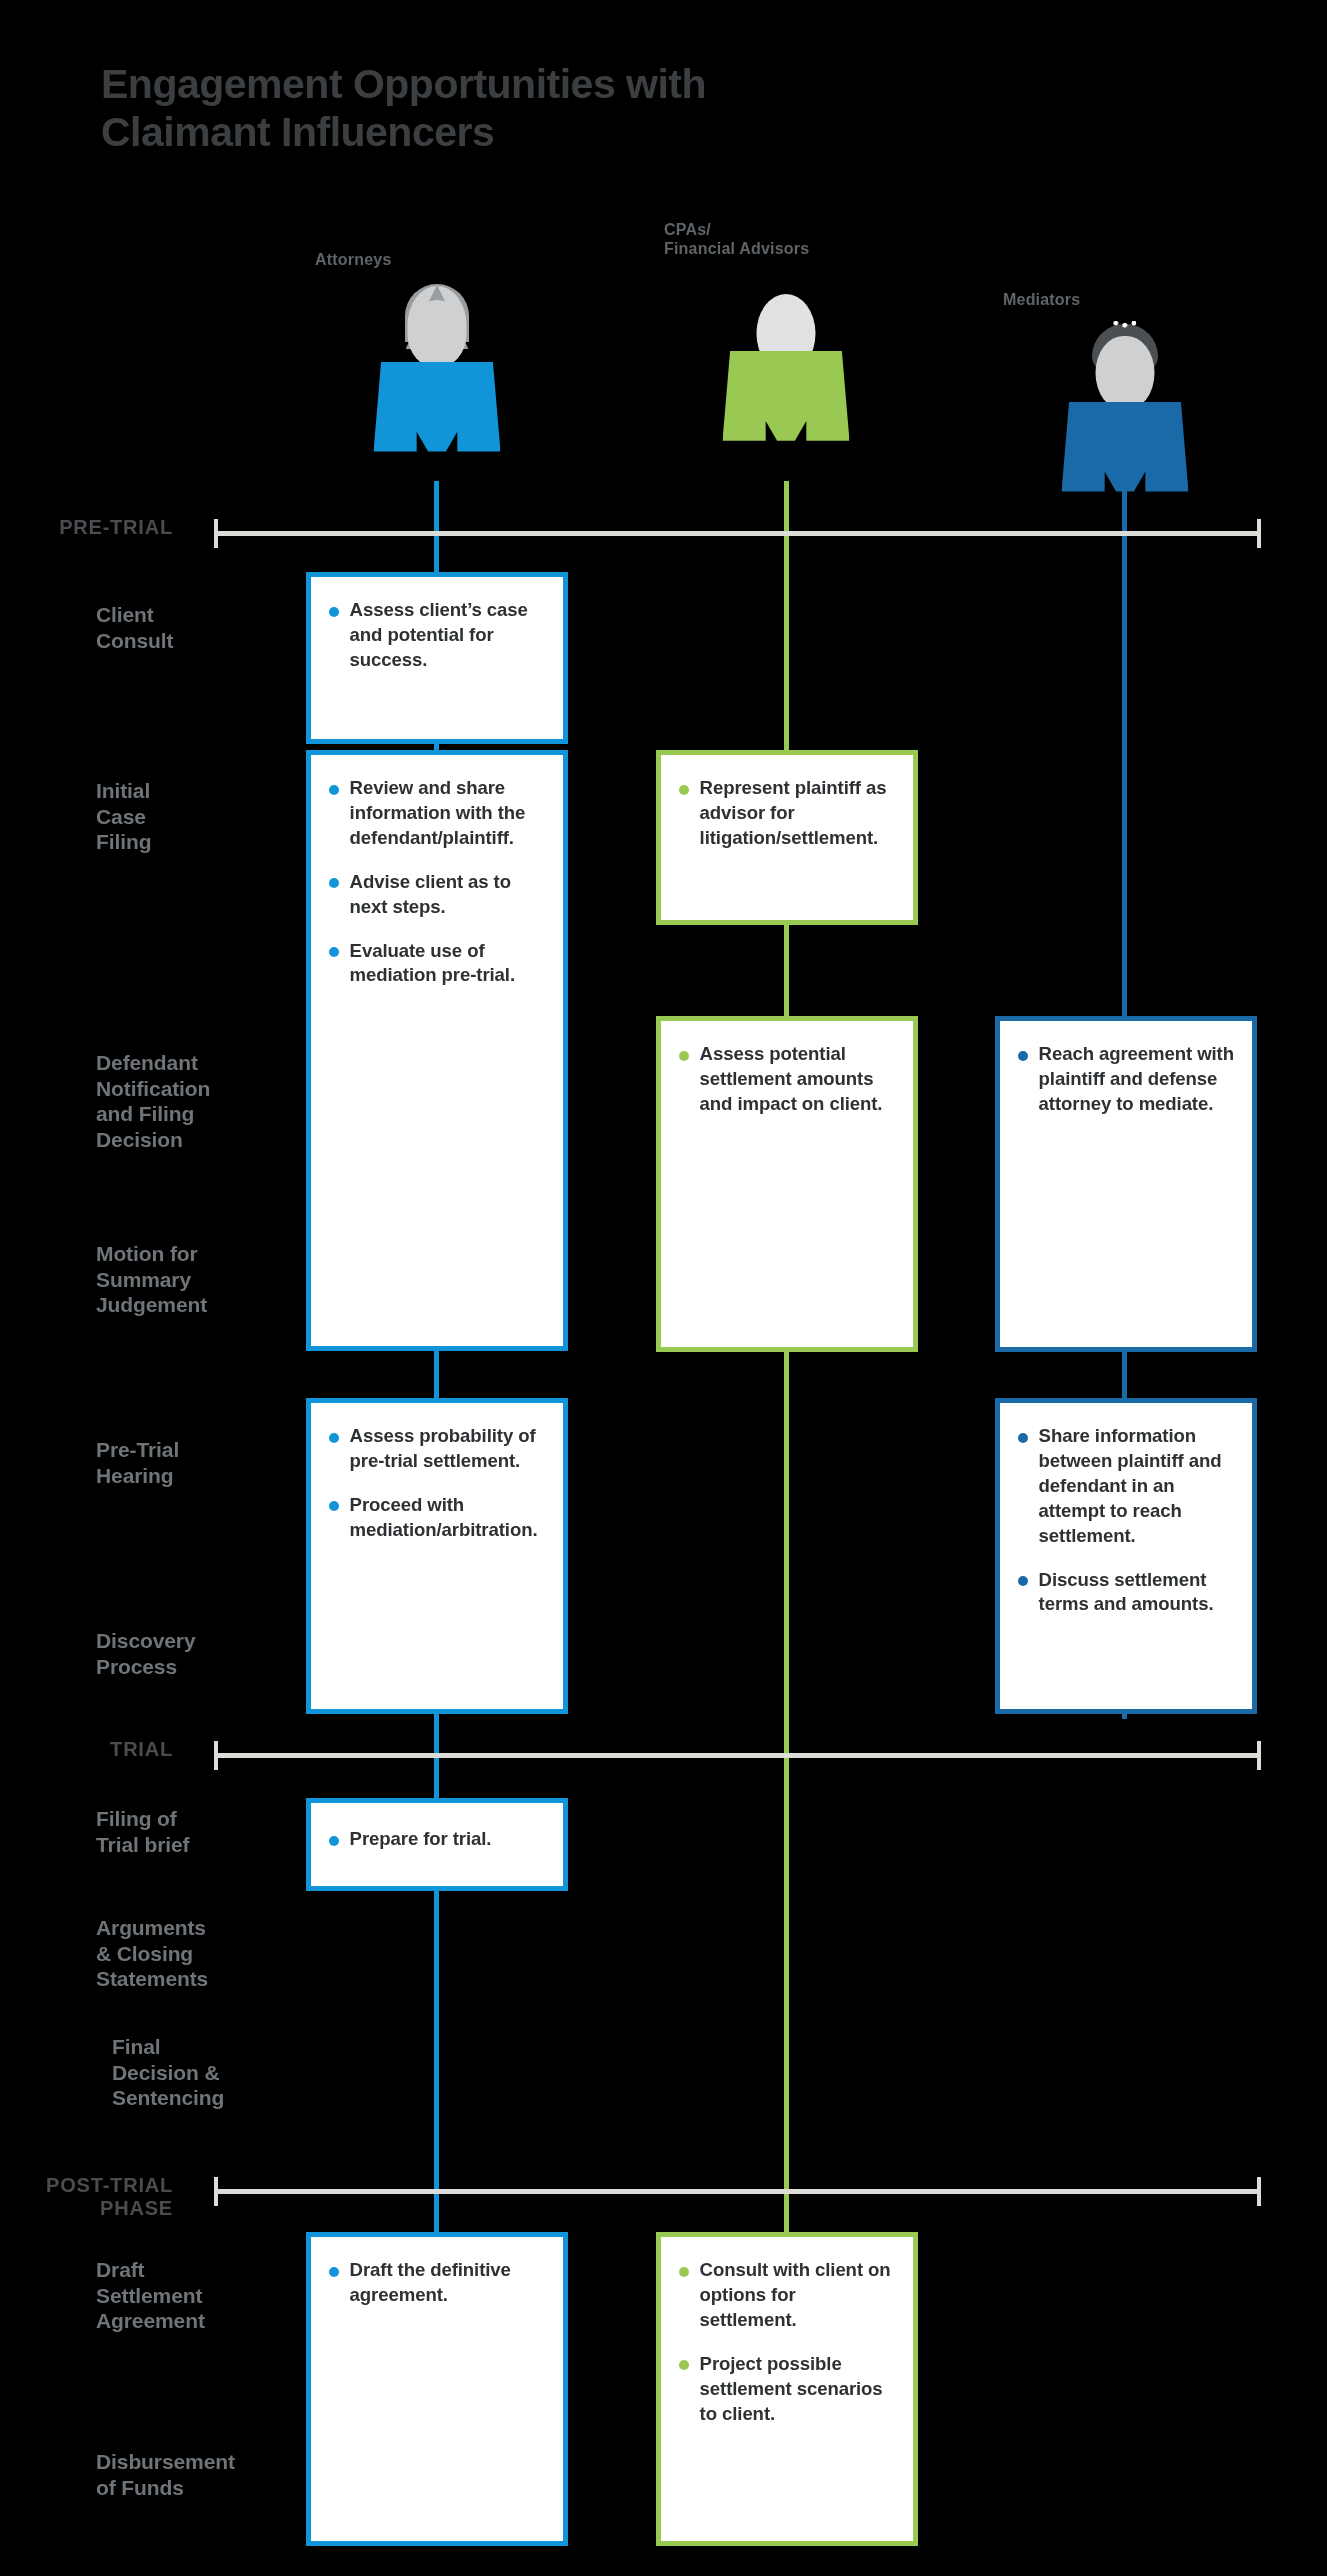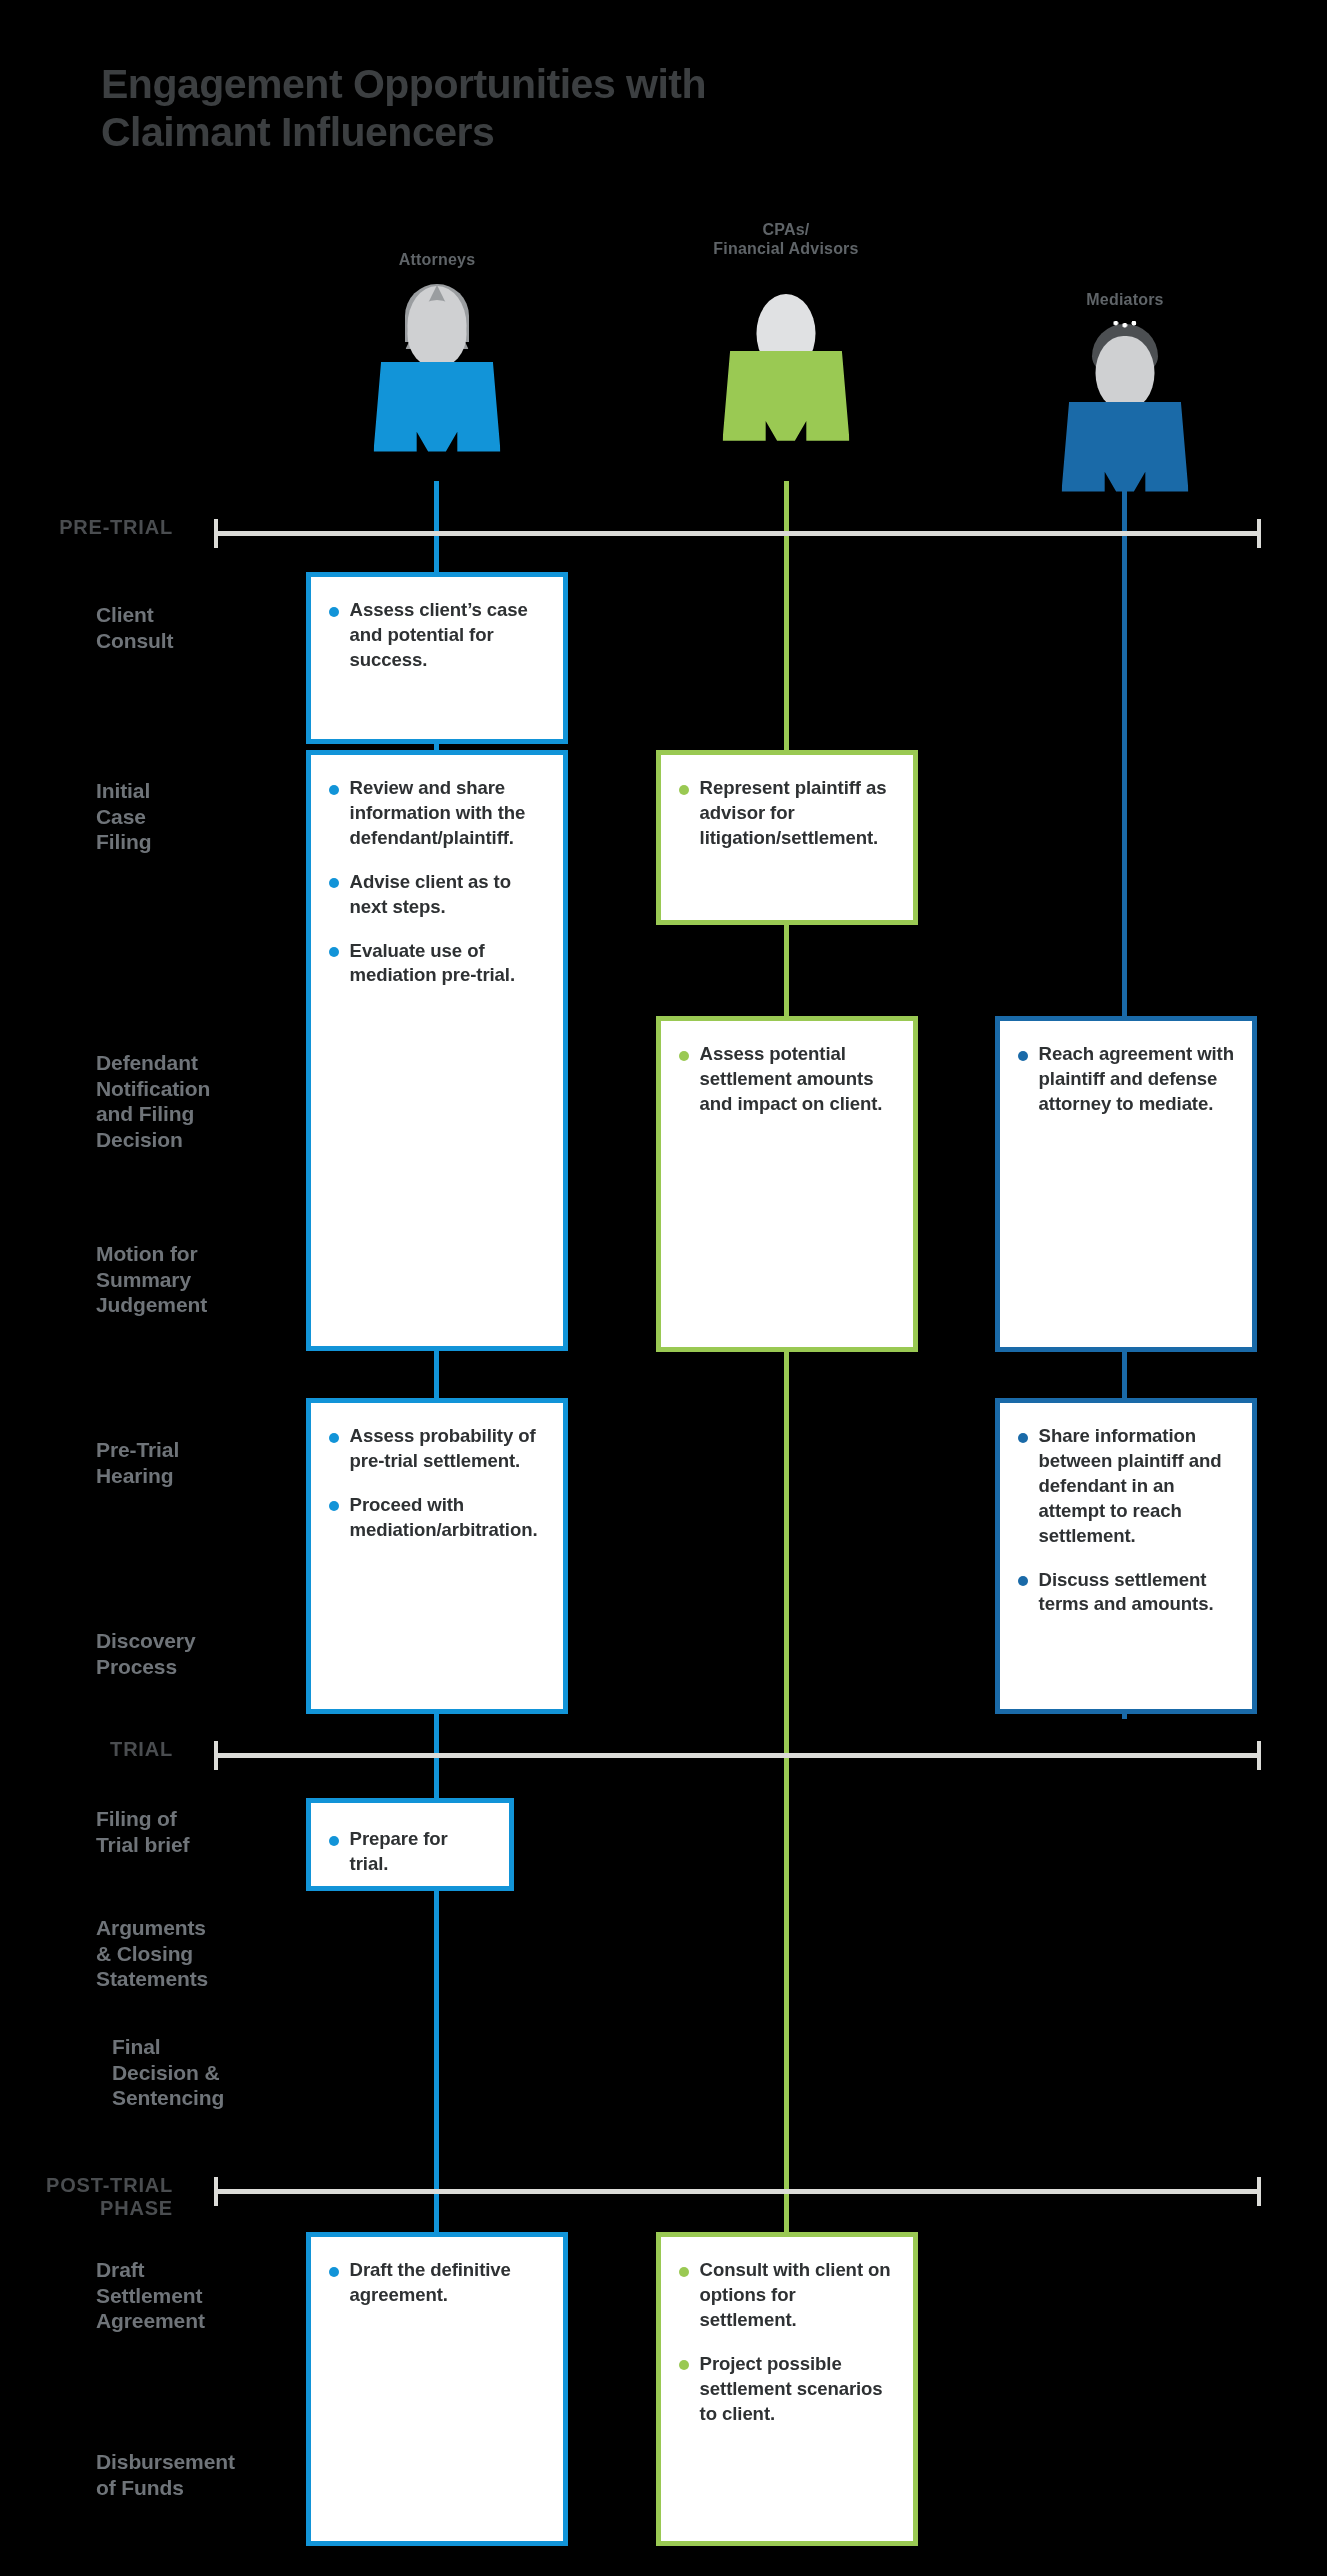--- a/index.html
+++ b/index.html
@@ -12,21 +12,21 @@
   }
 
   
   #title {
     position:absolute; left:101px; top:61px; width:903px;
     font-size:41px; font-weight:bold; line-height:1.17;
     color:#3c3f41; letter-spacing:-0.5px; white-space:pre-line;
   }
 
   
-  .persona { position:absolute; top:250px; width:244px; text-align:center; }
+  .persona { position:absolute; top:250px; width:244px; text-align:left; }
   .persona-label {
     font-size:16px; font-weight:bold; color:#5f6468;
     line-height:1.2; white-space:pre-line; letter-spacing:0.2px;
   }
   .figure { position:relative; width:244px; height:175px; margin-top:7.4px; }
   .head {
     position:absolute; left:50%; transform:translateX(-50%);
     width:59px; height:80px; border-radius:30px/40px;
     background:#cfd0d2; top:9.6px;
   }
@@ -216,21 +216,21 @@
       <span class="dot blue"></span>
       <span class="btext">Assess probability of pre-trial settlement.</span>
     </div>
     <div class="bullet-row">
       <span class="dot blue"></span>
       <span class="btext">Proceed with mediation/arbitration.</span>
     </div>
   </div>
 </div>
 
-<div class="card blue" style="left:306px; top:1798px; width:208px; height:93px;">
+<div class="card blue" style="left:306px; top:1798px; width:262px; height:93px;">
   <div class="card-inner" style="padding-top:24.4px;">
     <div class="bullet-row">
       <span class="dot blue"></span>
       <span class="btext">Prepare for trial.</span>
     </div>
   </div>
 </div>
 
 <div class="card blue" style="left:306px; top:2232px; width:262px; height:314px;">
   <div class="card-inner">

